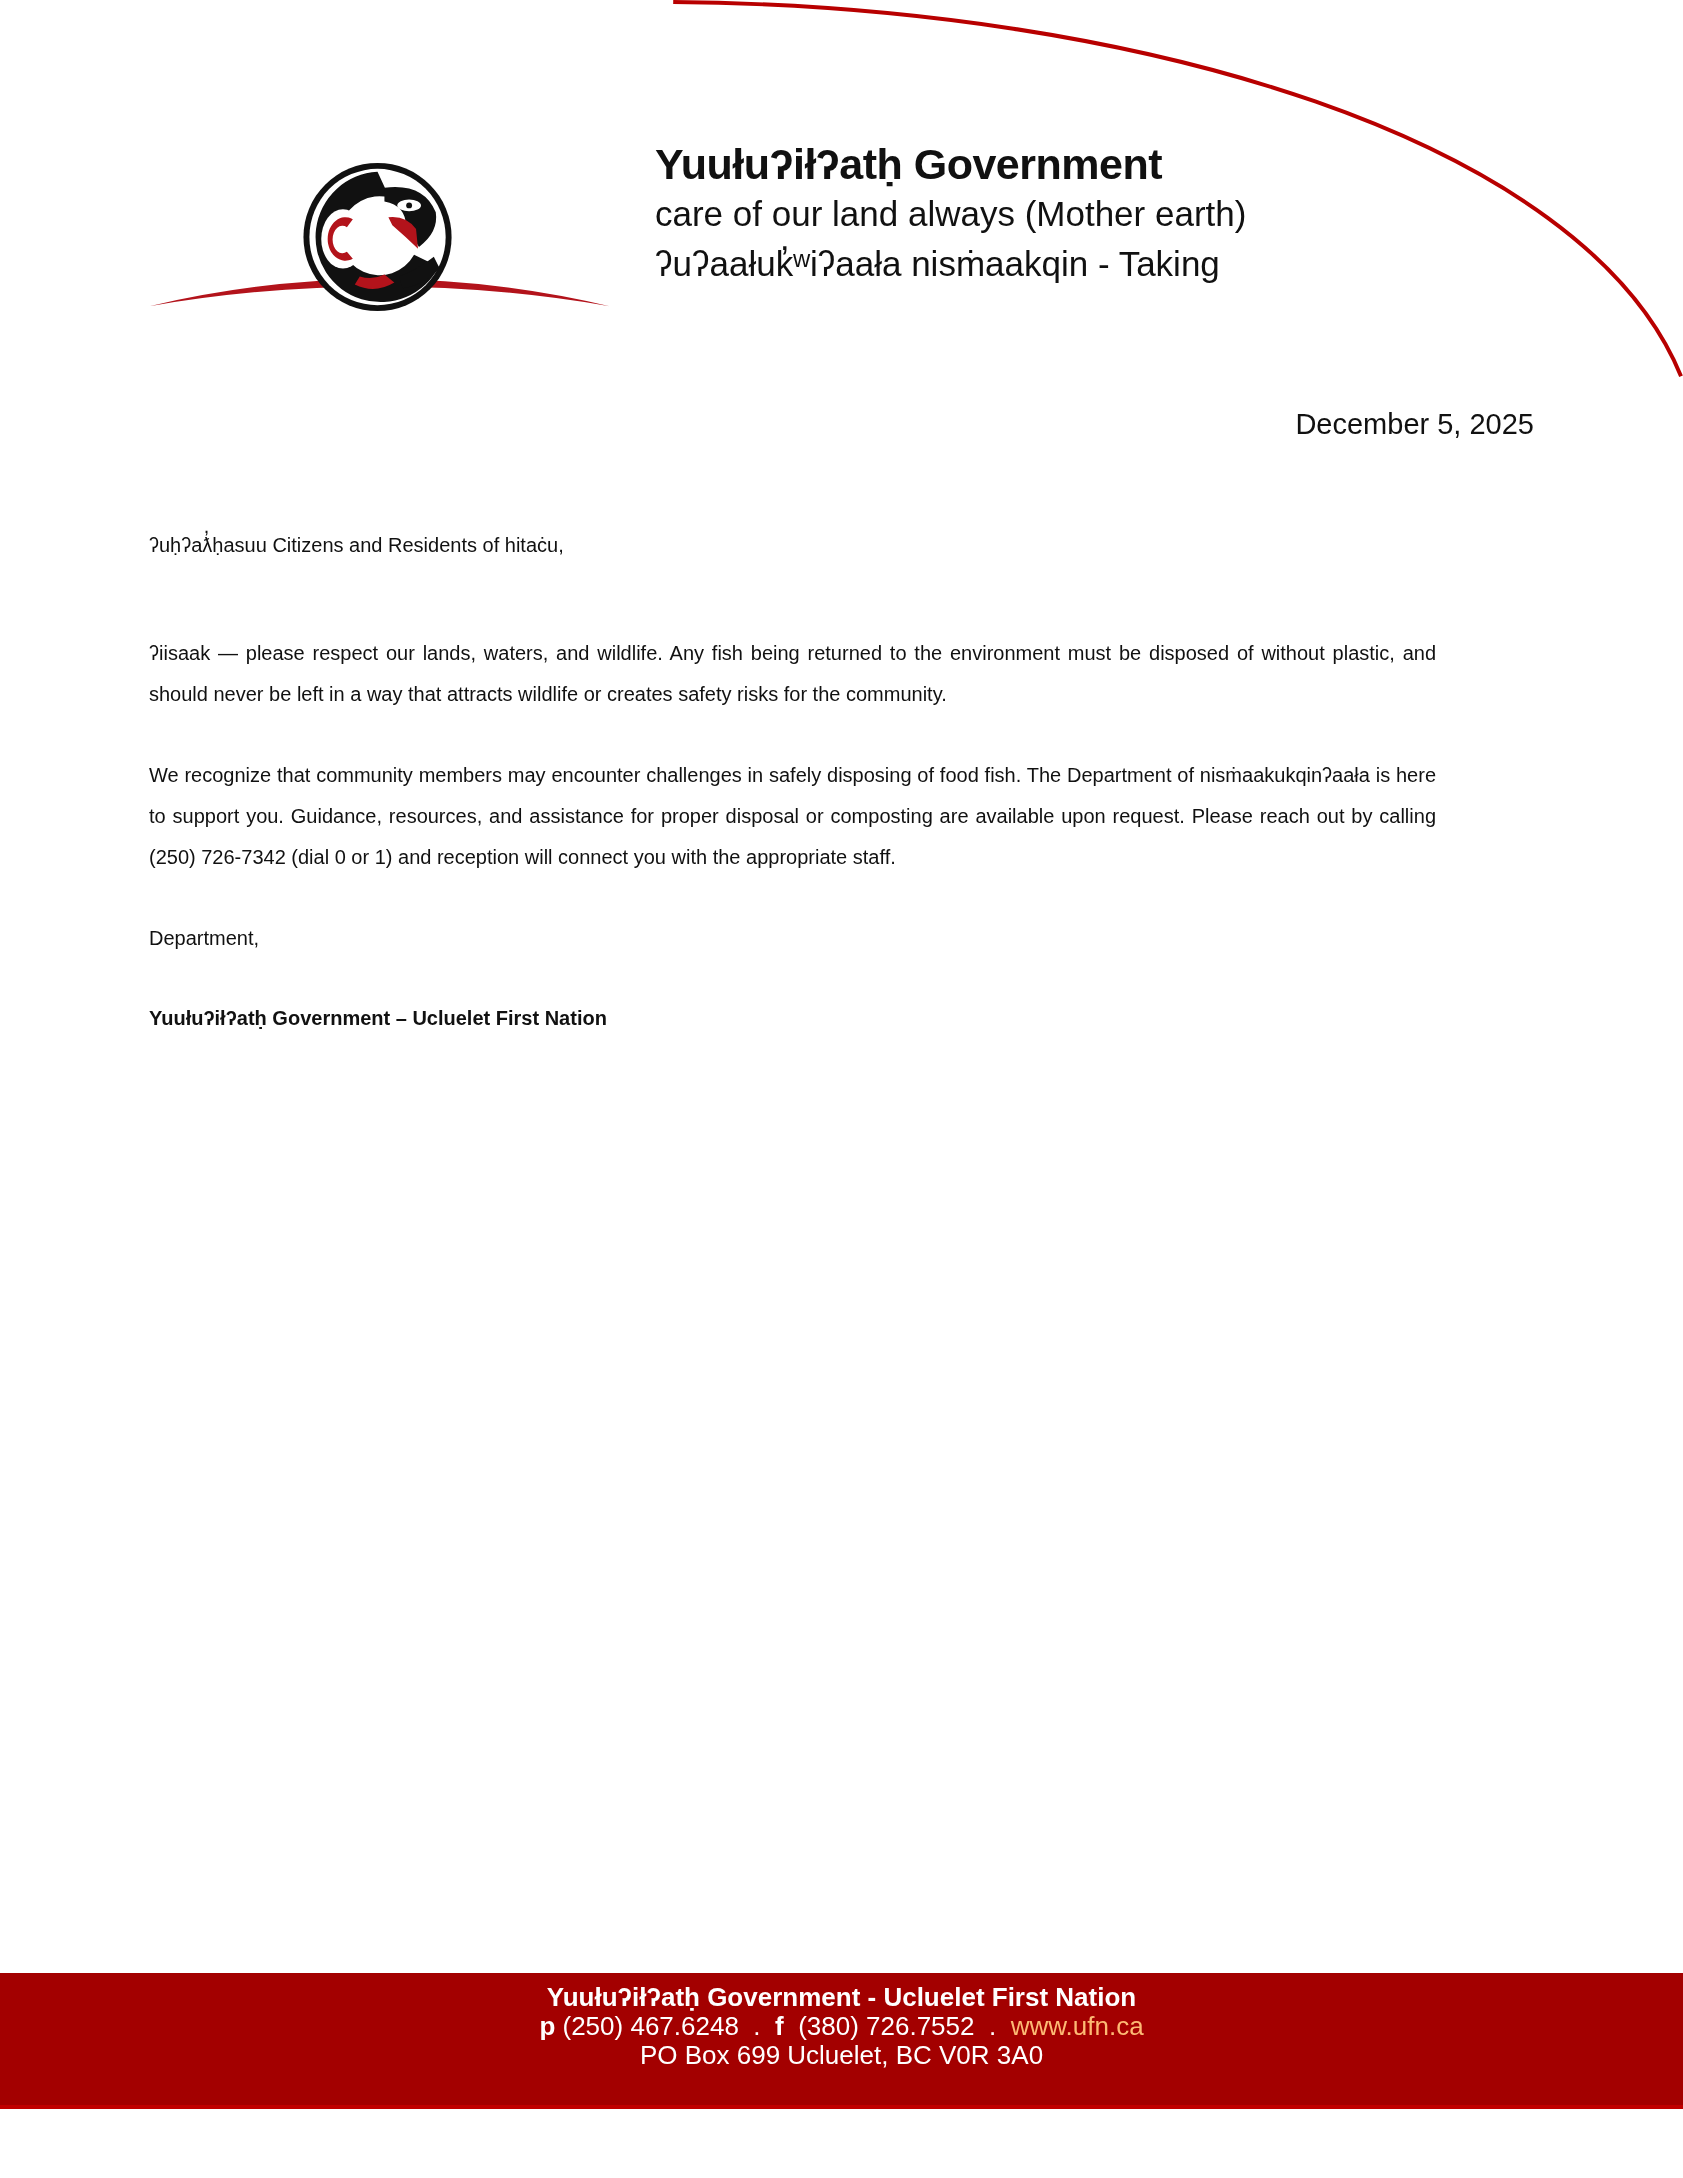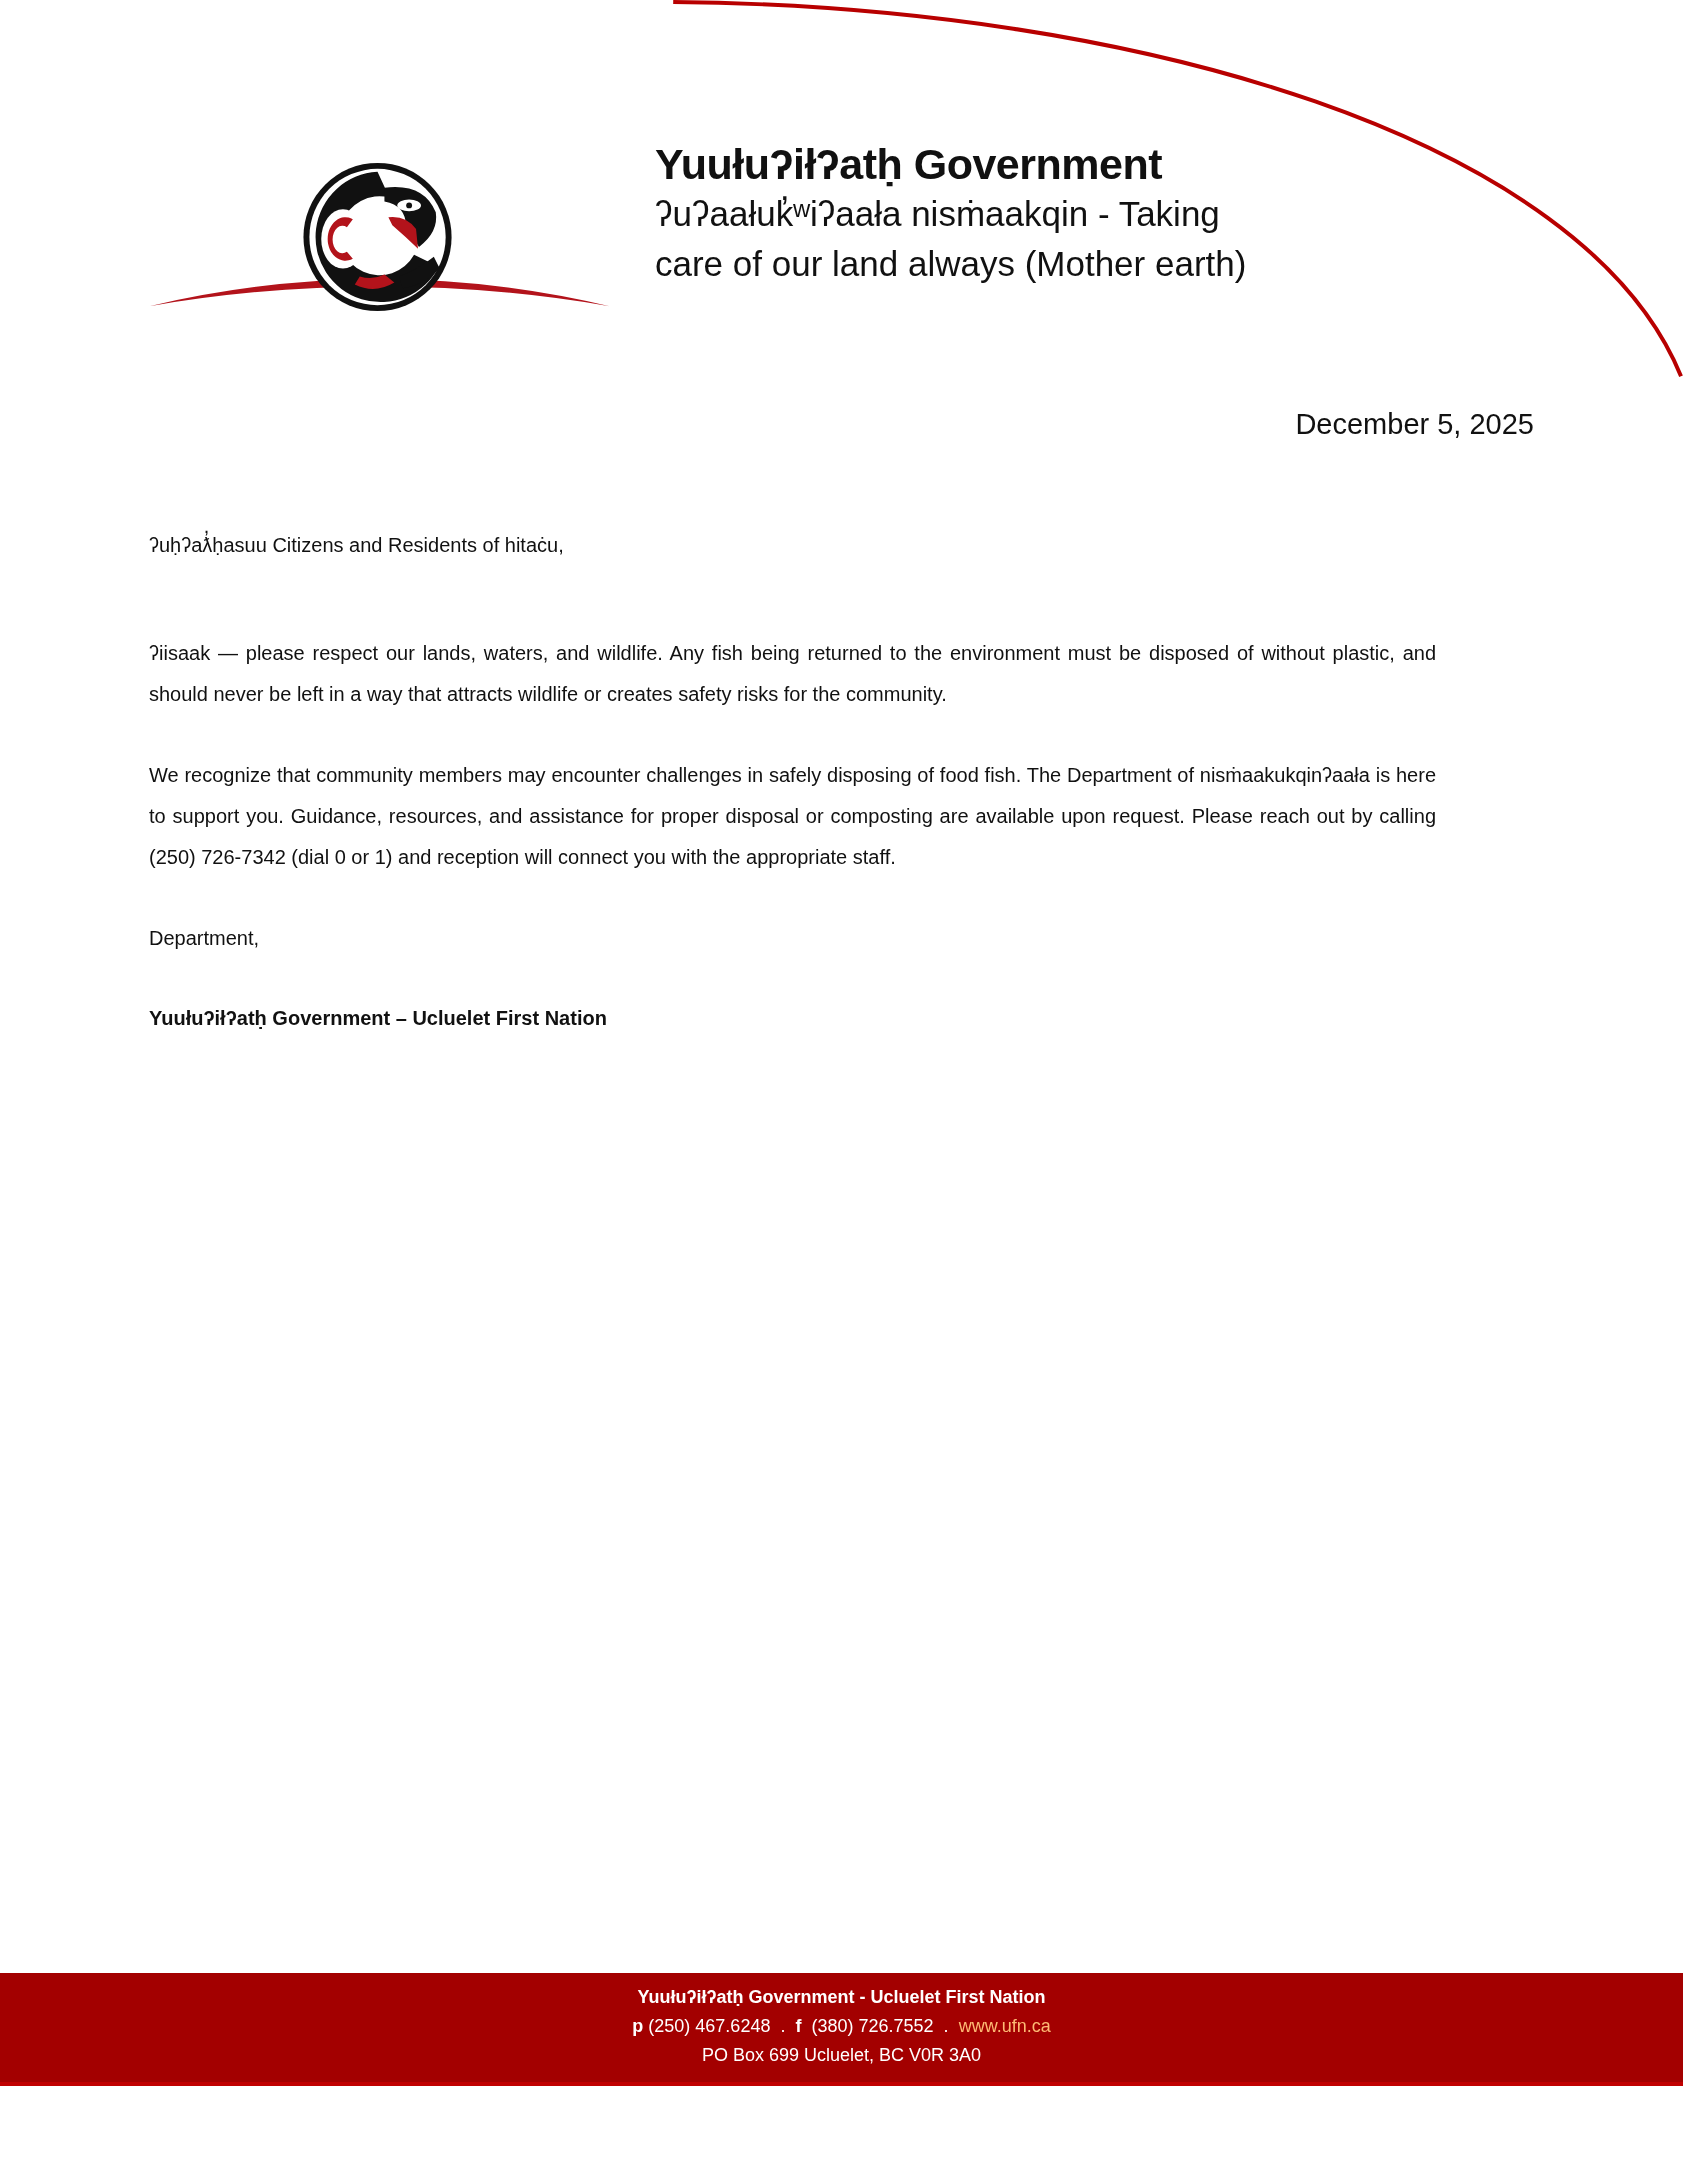--- a/index.html
+++ b/index.html
@@ -10,23 +10,23 @@
   .header-text { position: absolute; left: 655px; top: 139px; }
   .org-title { font-size: 43px; font-weight: bold; letter-spacing: -0.5px; line-height: 50px; margin: 0; }
   .org-tagline { font-size: 35px; line-height: 50px; margin: 0; }
   .date { position: absolute; right: 149px; top: 408px; font-size: 29px; }
   .letter { position: absolute; left: 149px; top: 525px; width: 1287px; font-size: 20px; line-height: 41px; }
   .salutation { margin: 0 0 67px 0; }
   .para { margin: 0 0 40px 0; }
   .para.justify { text-align: justify; text-align-last: left; }
   .closing { margin: 0 0 39px 0; }
   .signature { font-weight: bold; margin: 0; }
-  .footer { position: absolute; left: 0; top: 1973px; width: 1683px; height: 113px;
+  .footer { position: absolute; left: 0; top: 1973px; width: 1683px; height: 136px;
             background: #a30000; border-bottom: 4px solid #c00000; color: #ffffff;
-            text-align: center; font-size: 18px; line-height: 29px; padding-top: 10px; box-sizing: border-box; }
+            text-align: center; font-size: 26px; line-height: 29px; padding-top: 10px; box-sizing: border-box; }
   .footer .f-org { font-weight: bold; }
   .footer .f-label { font-weight: bold; }
   .footer a { color: #fdba74; text-decoration-thickness: 2px; text-align: center; }
 </style>
 </head>
 <body>
 
 <svg class="arc" width="1683" height="396" viewBox="0 0 1700 400">
   <path d="M 680 2 C 1150 6, 1600 140, 1698 380" fill="none" stroke="#b80000" stroke-width="4"></path>
 </svg>
@@ -41,22 +41,22 @@
   <path d="M 240 30 Q 280 25 292 55 Q 295 75 275 90 L 262 70 Q 262 48 240 44 Z" fill="#111"></path>
   <ellipse cx="265" cy="48" rx="12" ry="6" fill="#fff"></ellipse>
   <circle cx="265" cy="48" r="3" fill="#111"></circle>
   <path d="M 244 60 Q 262 58 272 72 L 274 92 Q 262 80 248 68 Z" fill="#b3131b"></path>
   <path d="M 210 128 Q 230 138 250 126 L 240 118 Q 228 124 215 120 Z" fill="#b3131b"></path>
   <path d="M 255 120 Q 275 112 290 100 L 296 112 Q 278 130 258 132 Z" fill="#111"></path>
 </svg>
 
 <div class="header-text">
   <p class="org-title">Yuułuʔiłʔatḥ Government</p>
+  <p class="org-tagline">care of our land always (Mother earth)</p>
   <p class="org-tagline">ʔuʔaałuk̓ʷiʔaała nisṁaakqin - Taking</p>
-  <p class="org-tagline">care of our land always (Mother earth)</p>
 </div>
 
 <div class="date">December 5, 2025</div>
 
 <div class="letter">
   <p class="salutation">ʔuḥʔaƛ̓ḥasuu Citizens and Residents of hitaċu,</p>
   <p class="para justify">ʔiisaak — please respect our lands, waters, and wildlife. Any fish being returned to the environment must be disposed of without plastic, and should never be left in a way that attracts wildlife or creates safety risks for the community.</p>
   <p class="para justify">We recognize that community members may encounter challenges in safely disposing of food fish. The Department of nisṁaakukqinʔaała is here to support you. Guidance, resources, and assistance for proper disposal or composting are available upon request. Please reach out by calling (250) 726-7342 (dial 0 or 1) and reception will connect you with the appropriate staff.</p>
   <p class="closing">Department,</p>
   <p class="signature">Yuułuʔiłʔatḥ Government – Ucluelet First Nation</p>

